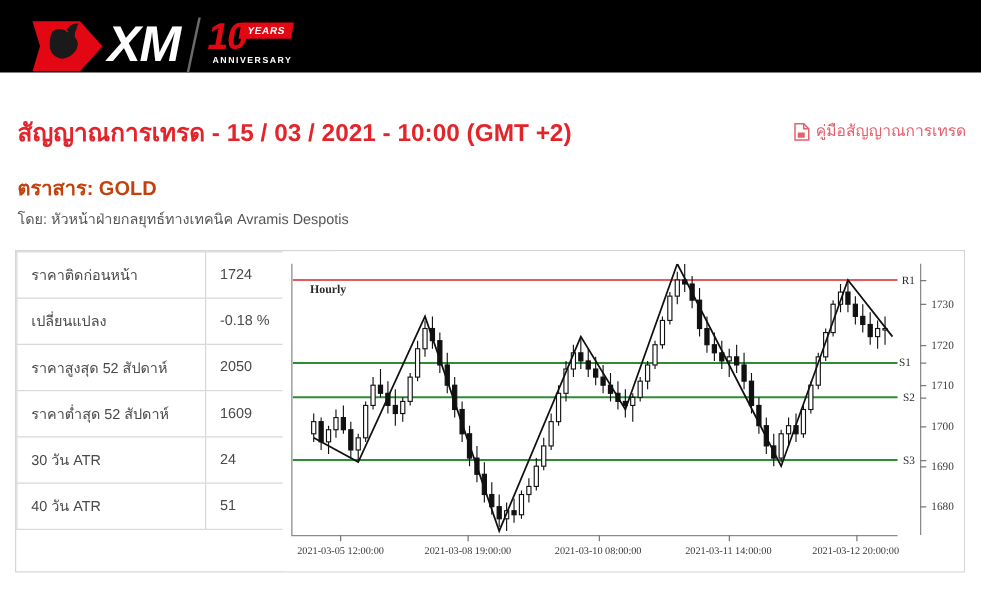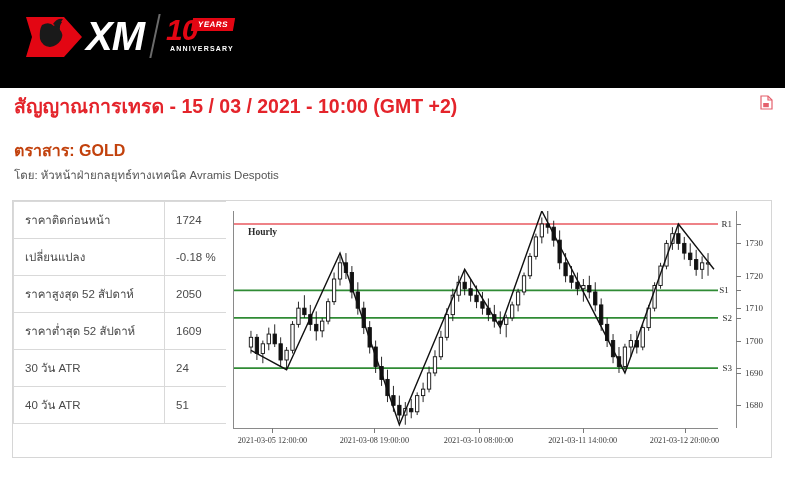--- a/index.html
+++ b/index.html
@@ -4,21 +4,21 @@
 <style>
   html,body{margin:0;padding:0;}
   body{
     width:785px;height:483px;overflow:hidden;background:#ffffff;
     font-family:"Liberation Sans","DejaVu Sans",sans-serif;
     -webkit-font-smoothing:antialiased;
   }
   .page{position:relative;width:785px;height:483px;}
 
   
-  .topbar{position:absolute;left:0;top:0;width:785px;height:88px;background:#000;}
+  .topbar{position:absolute;left:0;top:0;width:785px;height:58px;background:#000;}
   .logo{position:absolute;left:22px;top:10px;height:52px;display:flex;align-items:center;}
   .logo-mark{position:relative;width:64px;height:50px;}
   .logo-xm{color:#fff;font-size:40px;font-weight:bold;letter-spacing:-1px;line-height:50px;
     font-family:"Liberation Sans",sans-serif;font-style:italic;}
   .logo-sep{width:2px;height:44px;background:#6b6b6b;transform:skewX(-12deg);margin:0 10px;}
   .anniv{position:relative;width:78px;height:50px;}
   .anniv .ten{position:absolute;left:0;top:2px;color:#e30613;font-size:30px;font-weight:bold;font-style:italic;
     letter-spacing:-1px;}
   .anniv .ribbon{position:absolute;left:26px;top:7px;background:#e30613;color:#fff;font-size:8px;
     font-weight:bold;padding:2px 6px;letter-spacing:.5px;transform:skewX(-10deg);}
@@ -96,20 +96,21 @@
   <div class="title">สัญญาณการเทรด - 15 / 03 / 2021 - 10:00 (GMT +2)</div>
 
   <a class="pdflink">
     <span class="pdfico">
       <svg width="13" height="15" viewBox="0 0 13 15">
         <path d="M1,1 h7 l4,4 v9 h-11 z" fill="#fff" stroke="#e4606d" stroke-width="1.2"></path>
         <path d="M8,1 v4 h4" fill="none" stroke="#e4606d" stroke-width="1.2"></path>
         <rect x="3.2" y="8" width="5.6" height="4.2" fill="#e4606d"></rect>
       </svg>
     </span>
+    <span>คู่มือสัญญาณการเทรด</span>
   </a>
 
   <div class="instrument">ตราสาร: GOLD</div>
   <div class="byline">โดย: หัวหน้าฝ่ายกลยุทธ์ทางเทคนิค Avramis Despotis</div>
 
   <div class="card"></div>
 
   <table class="stats">
     <tbody id="stats-body">
         <tr>

